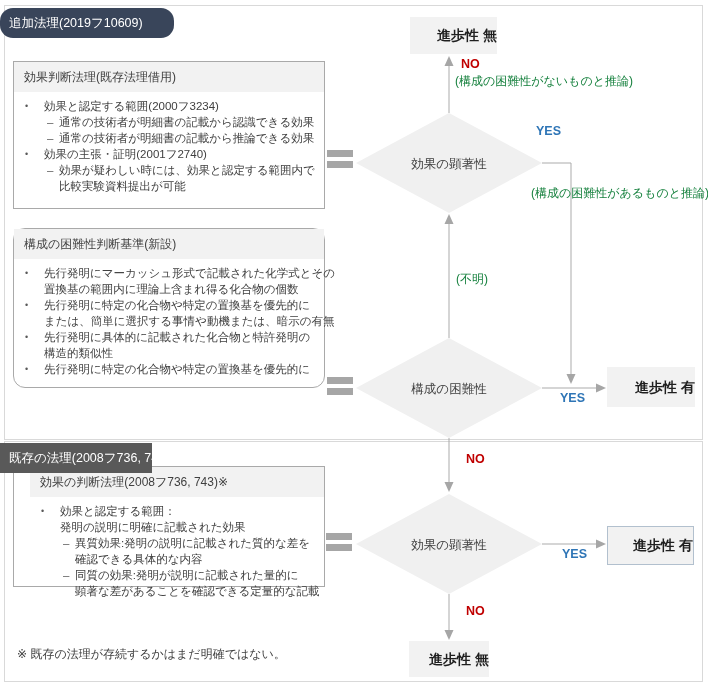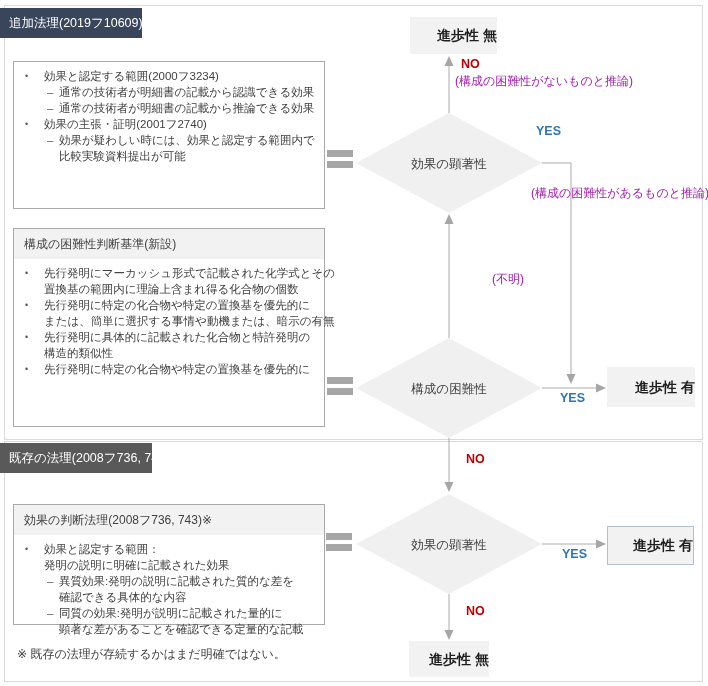--- a/index.html
+++ b/index.html
@@ -11,28 +11,28 @@
   .canvas { position:relative; width:708px; height:686px; background:#ffffff; overflow:hidden; }
 
   
   .sec { position:absolute; border:1px solid #d9d9d9; background:#ffffff; }
   .sec1 { left:4px; top:5px;   width:699px; height:435px; }
   .sec2 { left:4px; top:441px; width:699px; height:241px; }
 
   
   .badge { position:absolute; height:30px; line-height:30px; color:#ffffff;
            font-size:12.5px; padding:0 12px 0 9px; white-space:nowrap; z-index:5; }
-  .badge1 { left:0; top:8px;   width:142px; background:#39455a; }
+  .badge1 { left:0; top:8px;   width:174px; background:#39455a;border-radius:13px; }
   .badge2 { left:0; top:443px; width:152px; background:#595959; }
 
   
   .bx { position:absolute; border:1px solid #a9a9a9; background:#ffffff; z-index:4; }
   .bxA { left:13px; top:61px;  width:312px; height:148px; }
-  .bxB { left:13px; top:228px; width:312px; height:199px; }
-  .bxC { left:13px; top:504px; width:312px; height:121px; }
+  .bxB { left:13px; top:228px; width:312px; height:160px;border-radius:12px; }
+  .bxC { left:13px; top:466px; width:312px; height:121px;padding-left:16px; }
   .bx-title { height:30px; line-height:30px; background:#f2f2f2; padding:0 10px;
               font-size:12px; color:#3f3f3f; white-space:nowrap; }
   .bx-body { padding:6px 4px 0 0; font-size:11.5px; line-height:16px; color:#404040; }
   .ln { position:relative; white-space:nowrap; }
   .ln .mk { position:absolute; color:#595959; }
   .m-bullet { padding-left:30px; } .m-bullet .mk { left:11px; font-size:9px; }
   .m-cont   { padding-left:30px; }
   .m-dash   { padding-left:45px; } .m-dash .mk { left:33px; }
   .m-cont2  { padding-left:45px; }
 
@@ -53,21 +53,21 @@
   .res-no-top  { left:410px; top:17px;  width:87px; height:37px; line-height:37px; }
   .res-yes-1   { left:607px; top:367px; width:88px; height:40px; line-height:40px; }
   .res-yes-2   { left:607px; top:526px; width:87px; height:39px; line-height:37px;
                  border:1px solid #b2c0ce; }
   .res-no-bot  { left:409px; top:641px; width:80px; height:36px; line-height:36px; }
 
   
   .lbl { position:absolute; z-index:3; white-space:nowrap; }
   .lbl-no  { color:#c00000; font-weight:bold; font-size:12.5px; }
   .lbl-yes { color:#2e75b6; font-weight:bold; font-size:12.5px; }
-  .lbl-note { color:#a21caf; font-size:12px; }
+  .lbl-note { color:#15803d; font-size:12px; }
 
   .footnote { position:absolute; left:17px; top:646px; font-size:12px;
               color:#404040; z-index:3; white-space:nowrap; }
 </style>
 </head>
 <body>
 
 <div class="canvas">
 
   <div class="sec sec1"></div>
@@ -95,20 +95,21 @@
       <polygon points="449,492 444.5,482 453.5,482"></polygon>
       <polygon points="606,544 596,539.5 596,548.5"></polygon>
       <polygon points="449,640 444.5,630 453.5,630"></polygon>
     </g>
   </svg>
 
   <div class="badge badge1">追加法理(2019フ10609)</div>
   <div class="badge badge2">既存の法理(2008フ736, 743)</div>
 
   <div class="bx bxA">
+    <div class="bx-title">効果判断法理(既存法理借用)</div>
     <div class="bx-body">
 
         <div class="ln m-bullet">
           <span class="mk">•</span>
           <span class="tx">効果と認定する範囲(2000フ3234)</span>
         </div>
 
         <div class="ln m-dash">
           <span class="mk">–</span>
           <span class="tx">通常の技術者が明細書の記載から認識できる効果</span>
@@ -232,21 +233,21 @@
 
   <div class="res res-no-top">進歩性 無</div>
   <div class="res res-yes-1">進歩性 有</div>
   <div class="res res-yes-2">進歩性 有</div>
   <div class="res res-no-bot">進歩性 無</div>
 
   <div class="lbl lbl-no" style="left:461px; top:57px;">NO</div>
   <div class="lbl lbl-note" style="left:455px; top:73px;">(構成の困難性がないものと推論)</div>
   <div class="lbl lbl-yes" style="left:536px; top:124px;">YES</div>
   <div class="lbl lbl-note" style="left:531px; top:140px;margin-top:45px;">(構成の困難性があるものと推論)</div>
-  <div class="lbl lbl-note" style="left:456px; top:271px;margin-left:36px;">(不明)</div>
+  <div class="lbl lbl-note" style="left:456px; top:271px;">(不明)</div>
   <div class="lbl lbl-yes" style="left:560px; top:391px;">YES</div>
 
   <div class="lbl lbl-no" style="left:466px; top:452px;">NO</div>
   <div class="lbl lbl-yes" style="left:562px; top:547px;">YES</div>
   <div class="lbl lbl-no" style="left:466px; top:604px;">NO</div>
 
   <div class="footnote">※  既存の法理が存続するかはまだ明確ではない。</div>
 
 </div>
 

